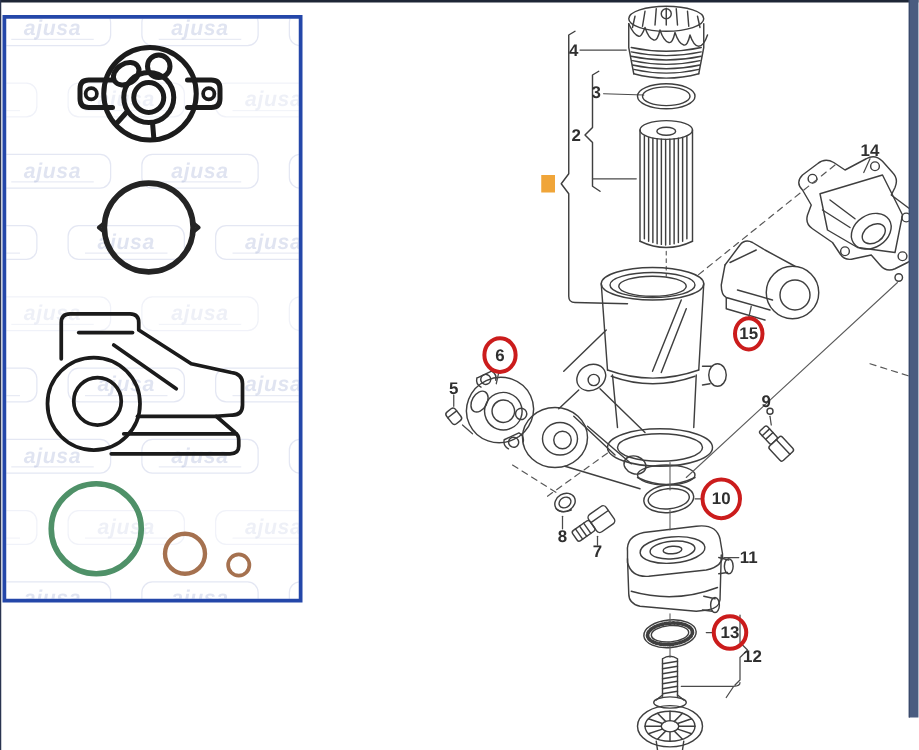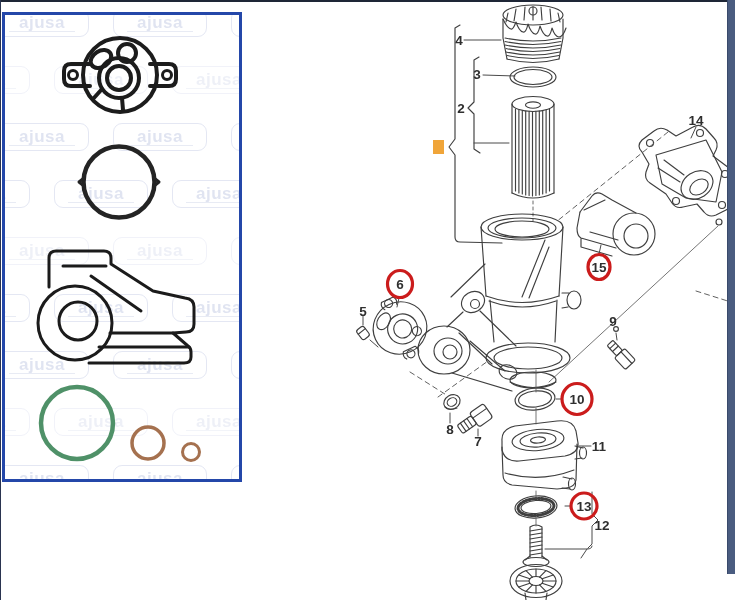--- a/index.html
+++ b/index.html
@@ -8,21 +8,21 @@
   
   .edge-top{position:absolute;left:0;top:0;width:735px;height:2px;background:#1e2636;}
   .edge-left{position:absolute;left:0;top:0;width:1px;height:600px;background:#2a3450;}
   .edge-right{position:absolute;left:727px;top:0;width:8px;height:574px;background:#4a5c80;border-left:1px solid #3a4a6b;box-sizing:border-box;}
   
   .panel{position:absolute;left:2px;top:12px;width:234px;height:464px;border:3px solid #2447a9;background:#fff;overflow:hidden;}
   .wm-layer{position:absolute;left:0;top:0;right:0;bottom:0;}
   .wm-tile{position:absolute;width:92px;height:26px;border:1px solid rgba(64,88,168,0.14);
            border-radius:9px;display:flex;align-items:center;justify-content:center;}
   .wm-tile::after{content:"";position:absolute;left:14%;bottom:4px;width:72%;height:1.5px;background:rgba(64,88,168,0.12);}
-  .wm-tile span{font-weight:bold;font-size:17px;letter-spacing:.5px;color:rgba(64,88,168,0.16);}
+  .wm-tile span{font-style:italic;font-weight:bold;font-size:17px;letter-spacing:.5px;color:rgba(64,88,168,0.16);}
   .gart-svg,.art-svg{position:absolute;left:0;top:0;}
   
   .gart path,.gart circle,.gart ellipse,.gart line{fill:none;stroke-linecap:round;stroke-linejoin:round;}
   
   .art path,.art line,.art ellipse,.art circle,.art rect,.art polyline{
       fill:none;stroke:#3f3f3f;stroke-width:1.15;stroke-linecap:round;stroke-linejoin:round;}
   .art .thin{stroke-width:0.85;stroke:#5c5c5c;}
   .art .ld{stroke-width:1;stroke:#4a4a4a;}
   .art .dash{stroke-dasharray:5 4;stroke-width:0.95;stroke:#585858;}
   .art .dash2{stroke-dasharray:3 3;stroke-width:0.9;stroke:#585858;}

